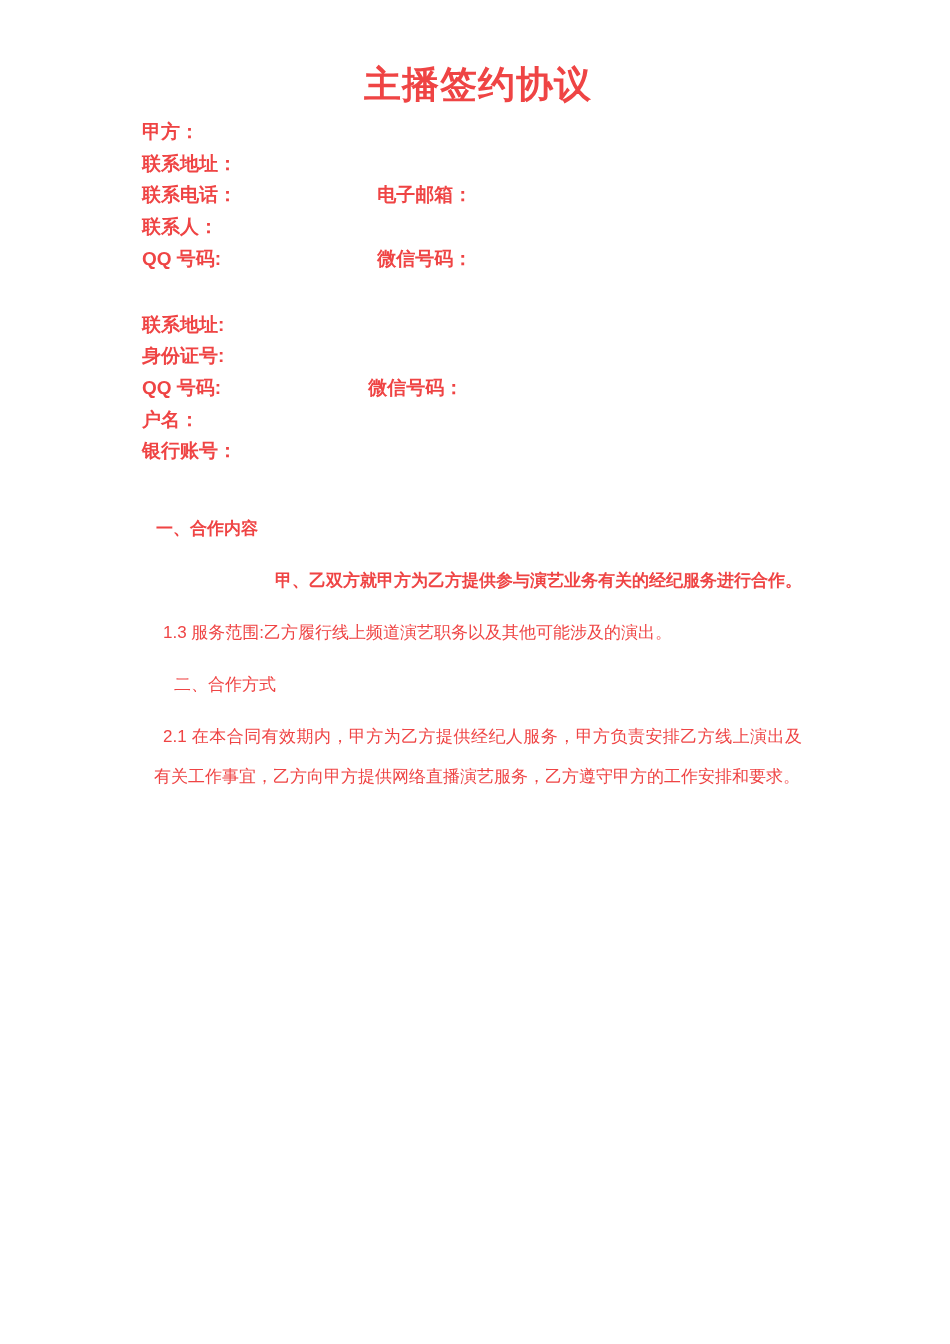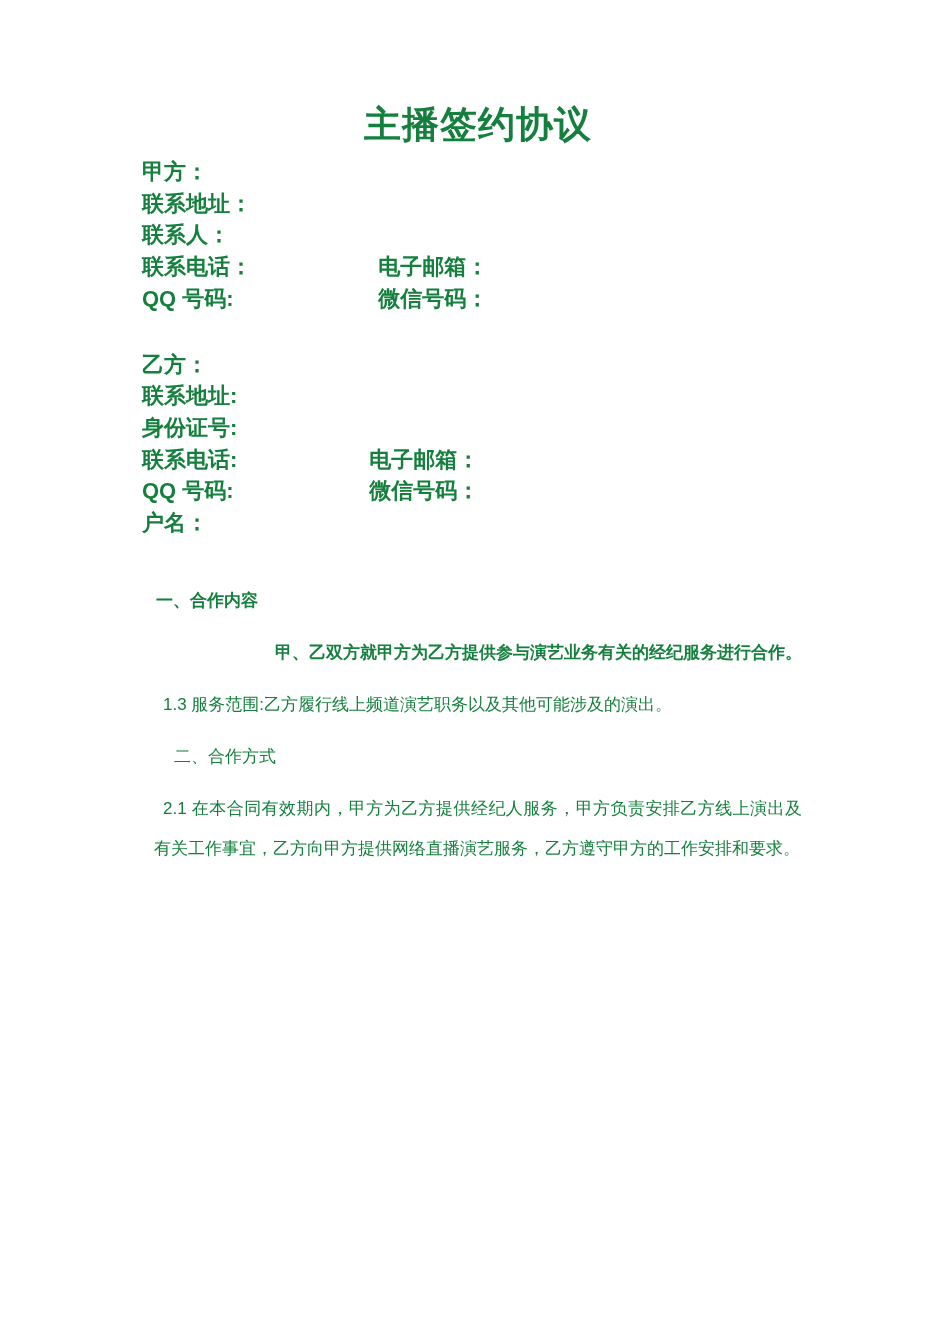--- a/index.html
+++ b/index.html
@@ -2,36 +2,36 @@
 <html><head>
 <meta charset="utf-8">
 <style>
   html, body { margin: 0; padding: 0; background: #ffffff; }
   .page {
     position: relative;
     width: 950px;
     height: 1344px;
     margin: 0 auto;
     background: #ffffff;
-    color: #15803d;
+    color: #ef4444;
     font-family: "Liberation Sans", sans-serif;
     box-sizing: border-box;
-    padding: 96px 136px 0 142px;
+    padding: 56px 136px 0 142px;
     overflow: hidden;
   }
   .title {
     margin: 0;
     font-size: 37px;
     font-weight: 700;
     line-height: 58px;
     text-align: center;
     letter-spacing: 1px;
   }
   .fields {
-    font-size: 22px;
+    font-size: 19px;
     font-weight: 700;
     margin-top: 2px;
   }
   .frow { line-height: 31.7px; white-space: nowrap; }
   .party-a .c1 { display: inline-block; min-width: 230px; }
   .party-b .c1 { display: inline-block; min-width: 221px; }
   .block-gap { height: 32px; }
   .body {
     margin-top: 42px;
     font-size: 17px;
@@ -52,54 +52,50 @@
   <h1 class="title">主播签约协议</h1>
 
   <div class="fields party-a">
     <div class="frow">
       <span class="c1">甲方：</span>
     </div>
     <div class="frow">
       <span class="c1">联系地址：</span>
     </div>
     <div class="frow">
-      <span class="c1">联系人：</span>
+      <span class="c1">联系电话：</span>
+      <span class="c2">电子邮箱：</span>
     </div>
     <div class="frow">
-      <span class="c1">联系电话：</span>
-      <span class="c2">电子邮箱：</span>
+      <span class="c1">联系人：</span>
     </div>
     <div class="frow">
       <span class="c1">QQ 号码:</span>
       <span class="c2">微信号码：</span>
     </div>
   </div>
 
   <div class="block-gap"></div>
 
   <div class="fields party-b">
     <div class="frow">
-      <span class="c1">乙方：</span>
-    </div>
-    <div class="frow">
       <span class="c1">联系地址:</span>
     </div>
     <div class="frow">
       <span class="c1">身份证号:</span>
-    </div>
-    <div class="frow">
-      <span class="c1">联系电话:</span>
-      <span class="c2">电子邮箱：</span>
     </div>
     <div class="frow">
       <span class="c1">QQ 号码:</span>
       <span class="c2">微信号码：</span>
     </div>
     <div class="frow">
       <span class="c1">户名：</span>
+    </div>
+    <div class="frow">
+      <span class="c1">银行账号：</span>
     </div>
   </div>
 
   <div class="body">
     <p class="hd1">一、合作内容</p>
     <p class="lead">甲、乙双方就甲方为乙方提供参与演艺业务有关的经纪服务进行合作。</p>
     <p class="para">1.3 服务范围:乙方履行线上频道演艺职务以及其他可能涉及的演出。</p>
     <p class="hd2">二、合作方式</p>
     <p class="para">2.1 在本合同有效期内，甲方为乙方提供经纪人服务，甲方负责安排乙方线上演出及有关工作事宜，乙方向甲方提供网络直播演艺服务，乙方遵守甲方的工作安排和要求。</p>
   </div>

